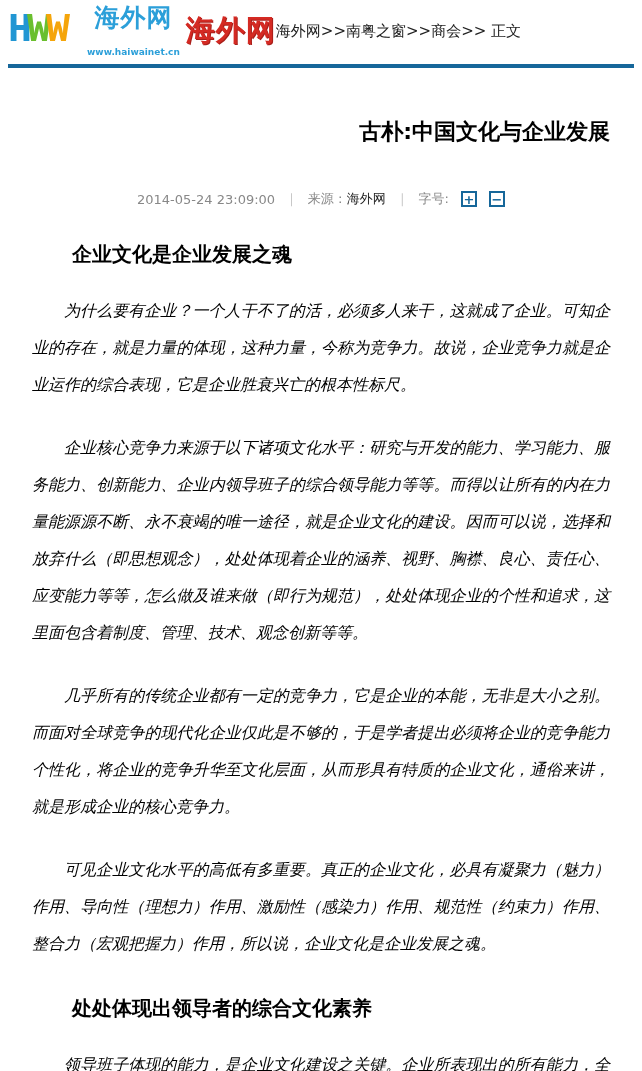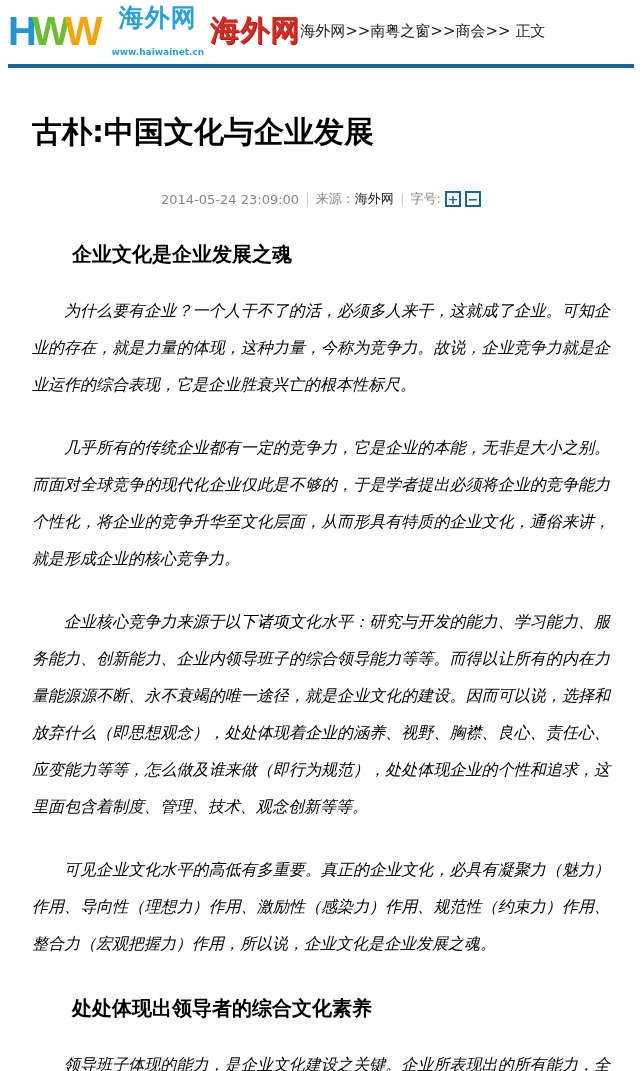--- a/index.html
+++ b/index.html
@@ -28,22 +28,22 @@
   .logo {
     display: flex;
     align-items: center;
     cursor: pointer;
   }
   .logo-hww {
     font-weight: 900;
     font-size: 40px;
     line-height: 40px;
     letter-spacing: -5px;
-    font-family: Liberation Sans, sans-serif;
-    margin-right: 14px;
+    font-family: Liberation Mono, monospace;
+    margin-right: 22px;
   }
   .logo-hww .l0 { color: #2196d3; }
   .logo-hww .l1 { color: #6abf2e; }
   .logo-hww .l2 { color: #f5a50a; }
   .logo-cn-blue {
     display: flex;
     flex-direction: column;
     align-items: center;
     margin-right: 6px;
     line-height: 1;
@@ -78,37 +78,37 @@
     height: 4px;
     background: #16679a;
     margin: 12px 8px 0 8px;
   }
 
   
   .content {
     padding: 0 32px;
   }
   .article-title {
-    text-align: left;
-    font-size: 30px;
+    text-align: right;
+    font-size: 22px;
     font-weight: bold;
     color: #000;
     margin-top: 50px;
     line-height: 28px;
     font-family: "DejaVu Sans", sans-serif;
   }
   .meta-row {
     text-align: center;
     margin-top: 44px;
     font-size: 13px;
     color: #888;
     display: flex;
     justify-content: center;
     align-items: center;
-    gap: 2px;
+    gap: 10px;
   }
   .meta-row .sep { color: #bbb; font-size: 13px; }
   .meta-row .src-value { color: #222; }
   .fontsize-btn {
     display: inline-flex;
     align-items: center;
     justify-content: center;
     width: 16px;
     height: 16px;
     border: 2px solid #16679a;
@@ -172,22 +172,22 @@
       <span><span>来源：</span><span class="src-value">海外网</span></span>
       <span class="sep">｜</span>
       <span>字号:</span>
       <span class="fontsize-btn">+</span>
       <span class="fontsize-btn">−</span>
     </div>
 
     <div class="article-body">
       <div class="block-heading">企业文化是企业发展之魂</div>
       <div class="block-paragraph">为什么要有企业？一个人干不了的活，必须多人来干，这就成了企业。可知企业的存在，就是力量的体现，这种力量，今称为竞争力。故说，企业竞争力就是企业运作的综合表现，它是企业胜衰兴亡的根本性标尺。</div>
+      <div class="block-paragraph">企业核心竞争力来源于以下诸项文化水平：研究与开发的能力、学习能力、服务能力、创新能力、企业内领导班子的综合领导能力等等。而得以让所有的内在力量能源源不断、永不衰竭的唯一途径，就是企业文化的建设。因而可以说，选择和放弃什么（即思想观念），处处体现着企业的涵养、视野、胸襟、良心、责任心、应变能力等等，怎么做及谁来做（即行为规范），处处体现企业的个性和追求，这里面包含着制度、管理、技术、观念创新等等。</div>
       <div class="block-paragraph">几乎所有的传统企业都有一定的竞争力，它是企业的本能，无非是大小之别。而面对全球竞争的现代化企业仅此是不够的，于是学者提出必须将企业的竞争能力个性化，将企业的竞争升华至文化层面，从而形具有特质的企业文化，通俗来讲，就是形成企业的核心竞争力。</div>
-      <div class="block-paragraph">企业核心竞争力来源于以下诸项文化水平：研究与开发的能力、学习能力、服务能力、创新能力、企业内领导班子的综合领导能力等等。而得以让所有的内在力量能源源不断、永不衰竭的唯一途径，就是企业文化的建设。因而可以说，选择和放弃什么（即思想观念），处处体现着企业的涵养、视野、胸襟、良心、责任心、应变能力等等，怎么做及谁来做（即行为规范），处处体现企业的个性和追求，这里面包含着制度、管理、技术、观念创新等等。</div>
       <div class="block-paragraph">可见企业文化水平的高低有多重要。真正的企业文化，必具有凝聚力（魅力）作用、导向性（理想力）作用、激励性（感染力）作用、规范性（约束力）作用、整合力（宏观把握力）作用，所以说，企业文化是企业发展之魂。</div>
       <div class="block-heading">处处体现出领导者的综合文化素养</div>
       <div class="block-paragraph">领导班子体现的能力，是企业文化建设之关键。企业所表现出的所有能力，全部与领导者本身的文化素养有关，它充分体现出你要什么和拒绝什么（即人生价值取向）、要做什么和不做什么（即格调与品味）、怎么做（即胸襟与眼光）、做成什么（即社会价值取向）等等，处处体现出领导者的综合文化素养。素养越高，所导致的社会价值越大，也越容易取得社会认可度与接受度，企业核心竞争力也就越大。</div>
 
     </div>
 
   </div>
 
 </div>
 

